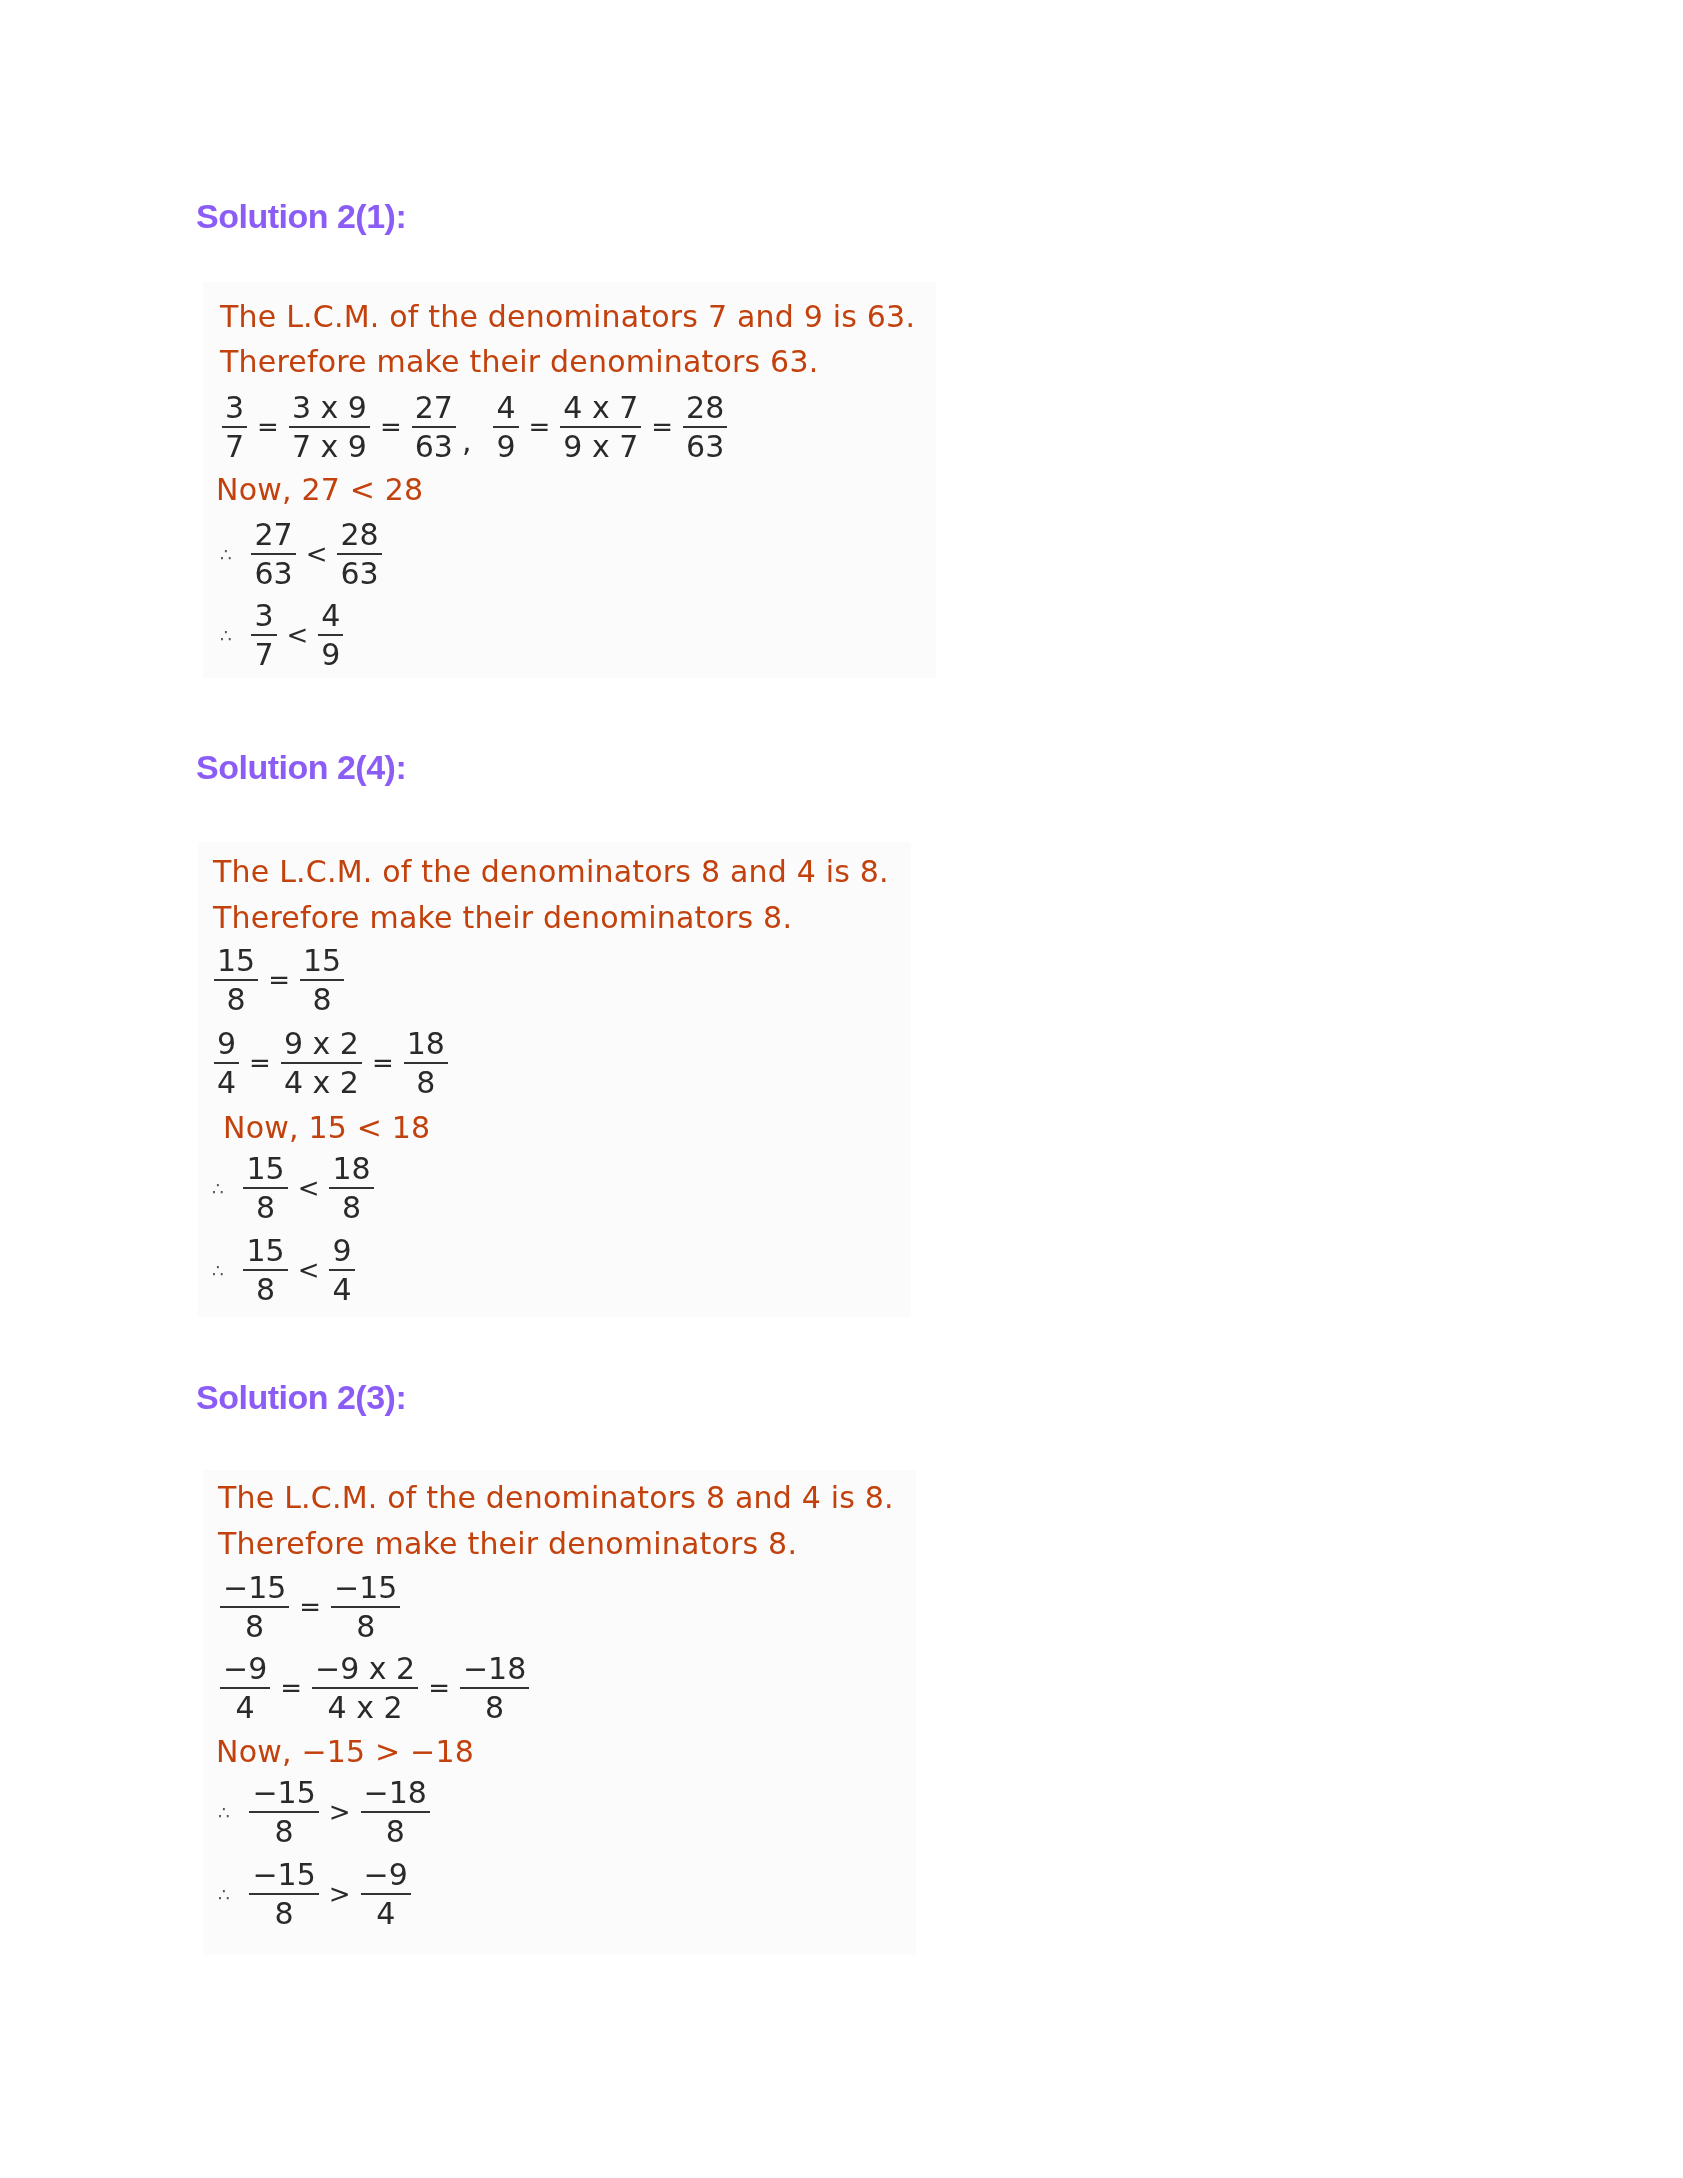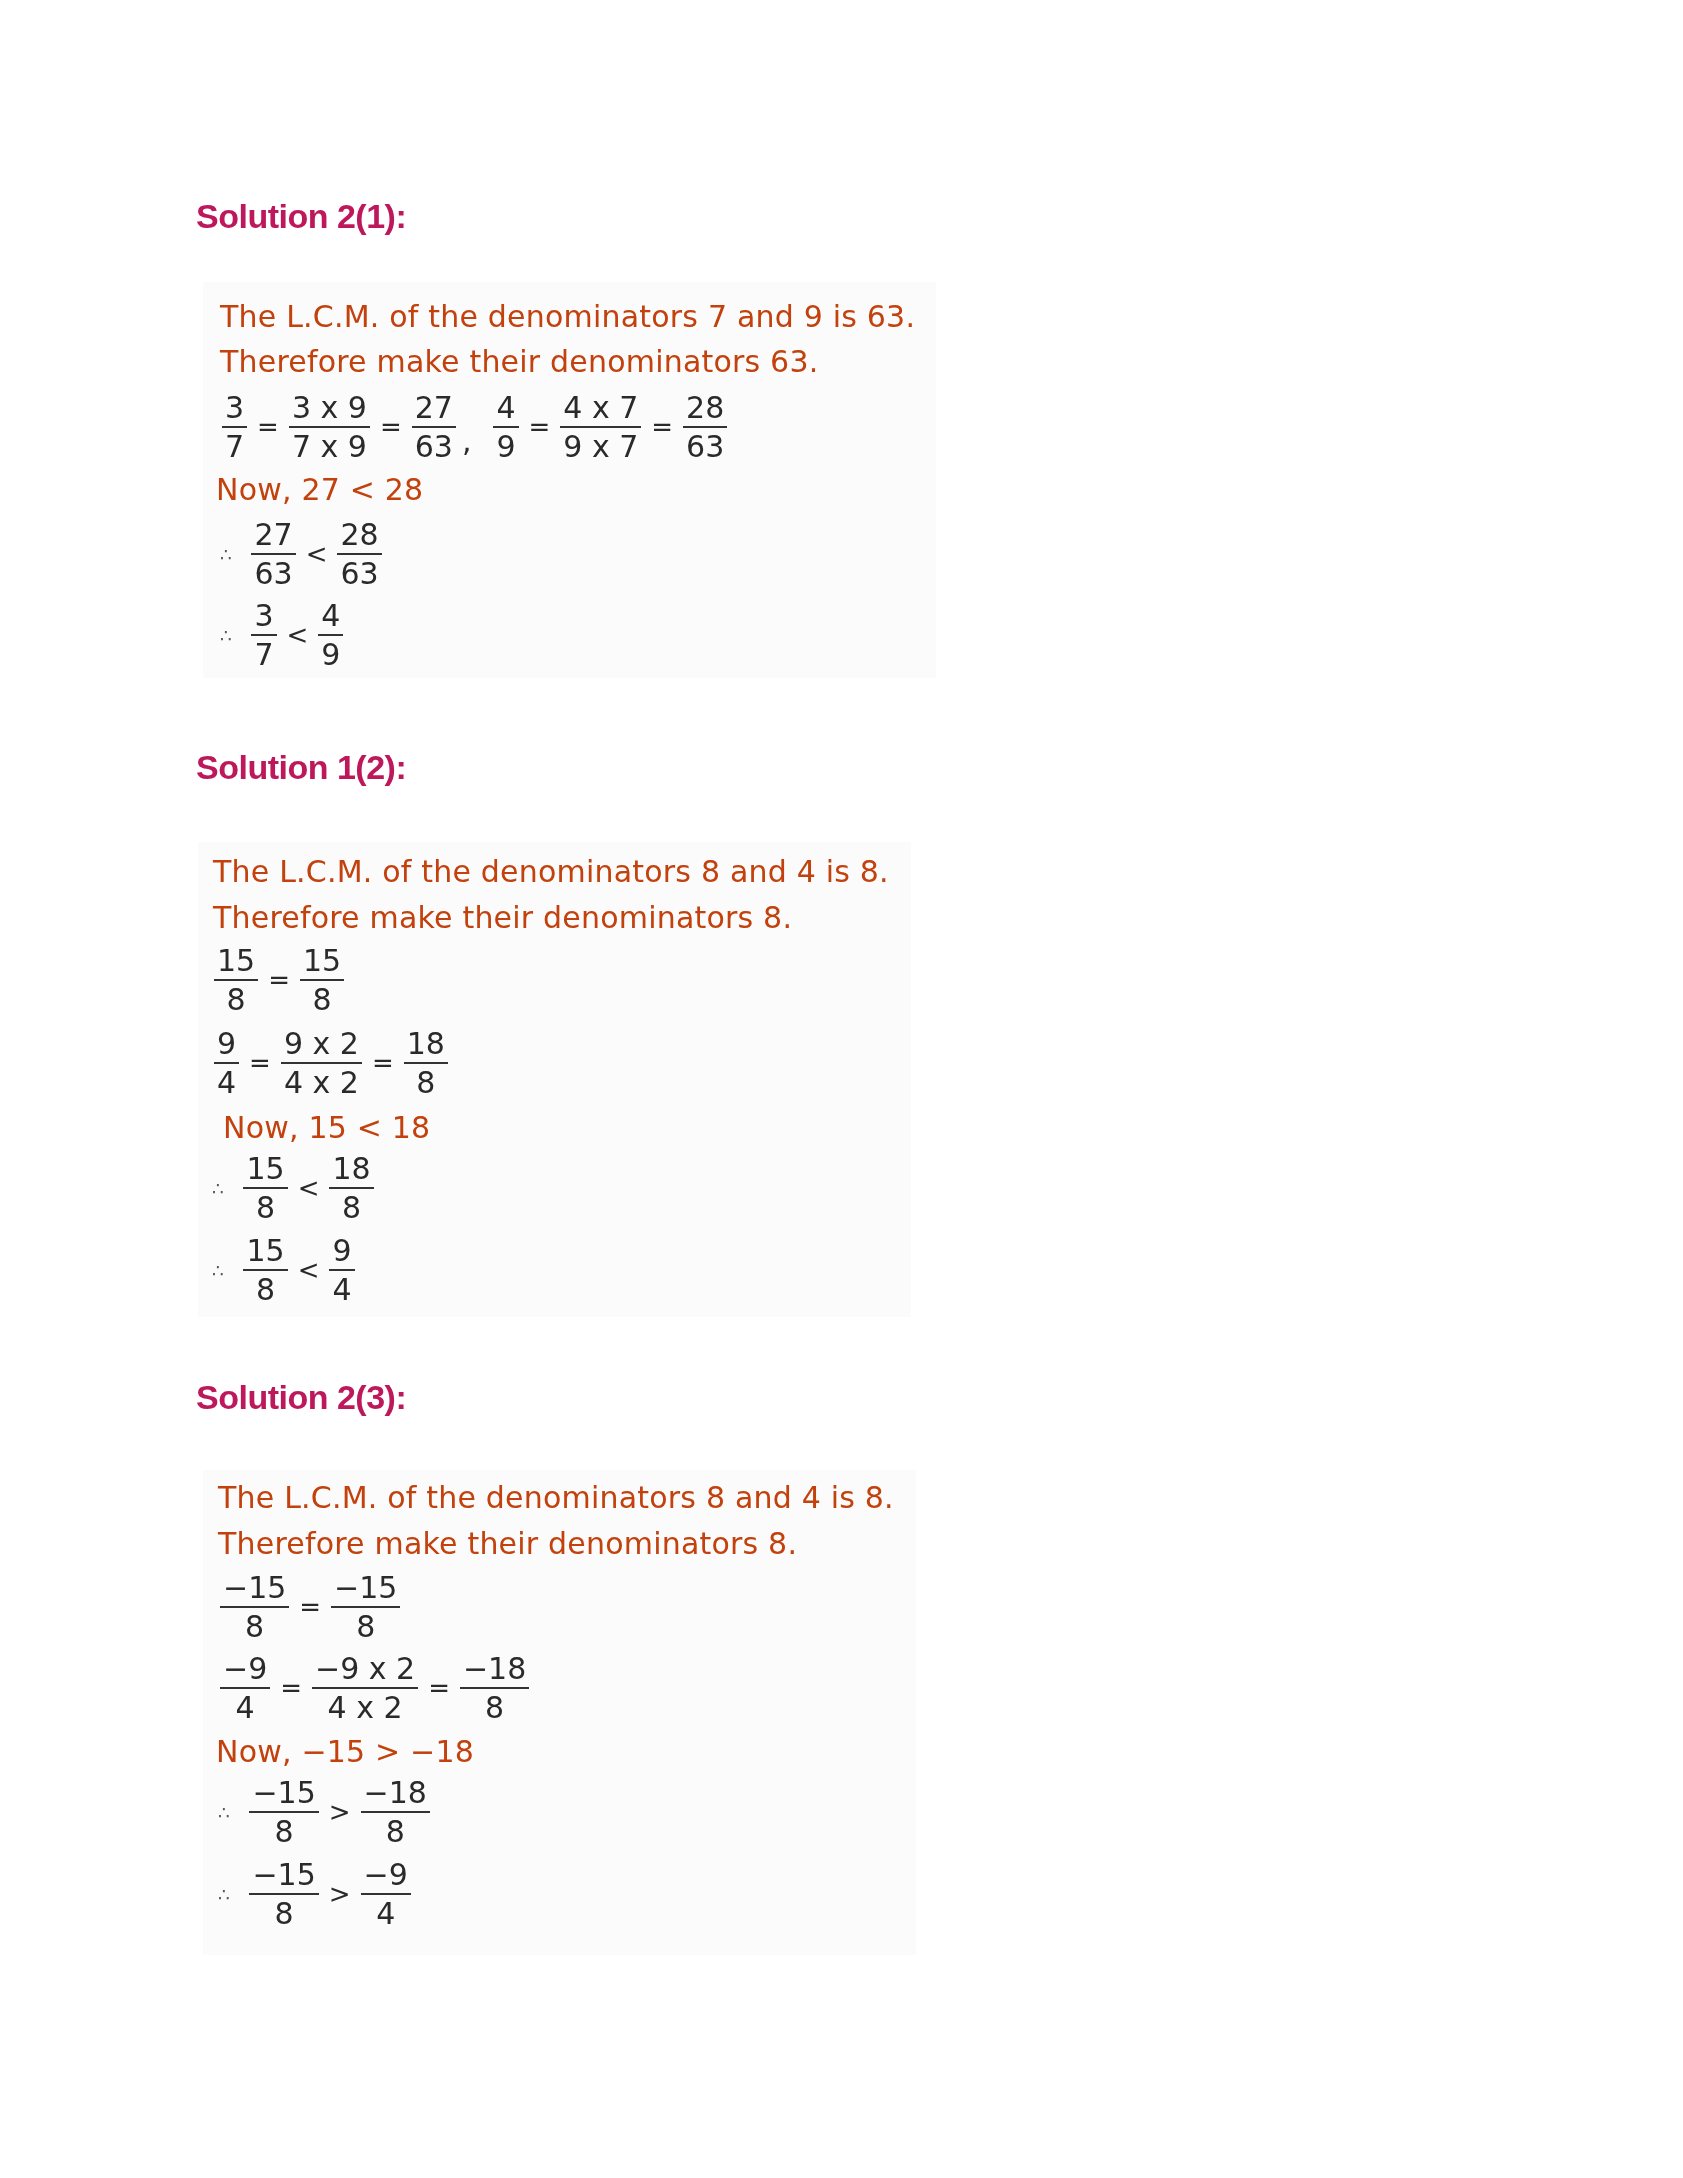--- a/index.html
+++ b/index.html
@@ -1,19 +1,19 @@
 <!DOCTYPE html>
 <html><head>
 <meta charset="utf-8">
 <style>
   html, body { margin: 0; padding: 0; background: #ffffff; }
   body { width: 1683px; height: 2178px; position: relative; overflow: hidden;
          font-family: "DejaVu Sans", sans-serif; color: #222; }
   .heading { position: absolute; left: 196px; font-family: "Liberation Sans", sans-serif;
-             font-weight: bold; font-size: 34px; color: #be185d; letter-spacing: -0.5px;
+             font-weight: bold; font-size: 34px; color: #8b5cf6; letter-spacing: -0.5px;
              margin: 0; line-height: 1; }
   .block { position: absolute; background: #fbfbfb; }
   .line { position: absolute; font-size: 30px; line-height: 1; white-space: nowrap;
           color: #c2410c; letter-spacing: 0.2px; }
   .mrow { position: absolute; display: flex; align-items: center; font-size: 30px; color: #2a2a2a;
           white-space: nowrap; }
   .frac { display: inline-flex; flex-direction: column; align-items: center; margin: 0 4px;
           line-height: 1.05; }
   .frac .num { padding: 0 3px 2px 3px; border-bottom: 2px solid #333; }
   .frac .den { padding: 3px 3px 0 3px; }
@@ -85,21 +85,21 @@
       </span>
     <span class="op">&lt;</span>
     <span class="frac">
         <span class="num">4</span>
         <span class="den">9</span>
       </span>
   </div>
 </section>
 
 <section>
-  <h2 class="heading" style="top:750px;">Solution 1(2):</h2>
+  <h2 class="heading" style="top:750px;">Solution 2(4):</h2>
   <div class="block" style="left:198px; top:842px; width:713px; height:475px;"></div>
   <div class="line" style="left:213px; top:857px;">The L.C.M. of the denominators 8 and 4 is 8.</div>
   <div class="line" style="left:213px; top:903px;">Therefore make their denominators 8.</div>
 
   <div class="mrow" style="left:210px; top:945px;">
     <span class="frac">
         <span class="num">15</span>
         <span class="den">8</span>
       </span>
     <span class="op">=</span>

